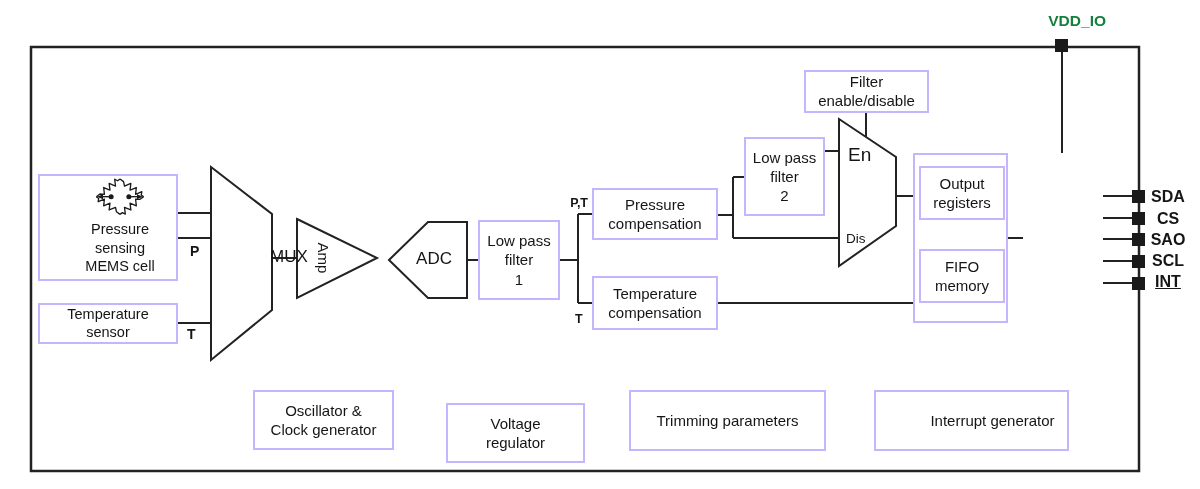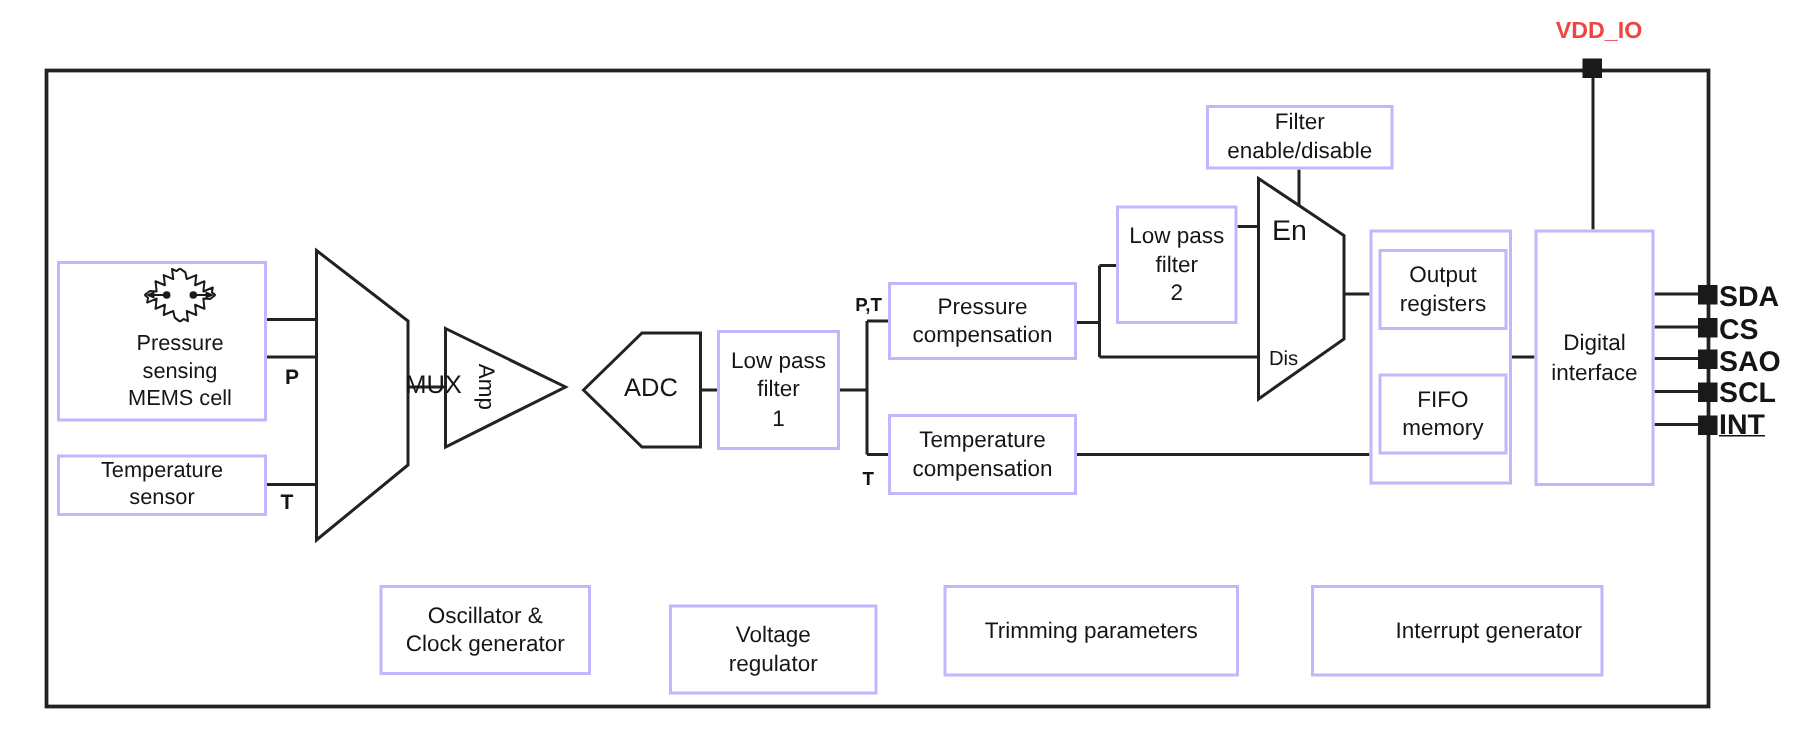--- a/index.html
+++ b/index.html
@@ -35,30 +35,30 @@
     white-space:nowrap;
   }
   .shape-lbl{
     position:absolute;
     display:flex;align-items:center;justify-content:center;
     font-size:17px;color:#151515;white-space:nowrap;
   }
   .pin-lbl{
     position:absolute;
     width:44px;
-    text-align:left;
-    font-size:19px;
+    text-align:center;
+    font-size:16px;
     font-weight:600;
     color:#151515;
   }
   .vdd-lbl{
     position:absolute;
     left:1026px;top:12px;width:80px;
-    text-align:center;
-    font-size:15.5px;font-weight:600;color:#ef4444;
+    text-align:right;
+    font-size:15.5px;font-weight:600;color:#15803d;
   }
   .amp-lbl{
     position:absolute;left:304px;top:244px;width:40px;height:28px;
     display:flex;align-items:center;justify-content:center;
     font-size:15px;color:#151515;
     transform:rotate(90deg);
   }
   .mems-box{flex-direction:column;justify-content:flex-end;padding-bottom:3px;gap:1px;padding-left:24px;}
   .bridge-svg{display:block;margin:0 auto 2px auto;}
 </style>
@@ -161,24 +161,20 @@
   <div class="box" style="left:919px;top:166px;width:86px;height:54px;">
     <span>Output
 registers</span>
   </div>
 
   <div class="box" style="left:919px;top:249px;width:86px;height:54px;">
     <span>FIFO
 memory</span>
   </div>
 
-  <div class="box" style="left:1023px;top:153px;width:80px;height:171px;">
-    <span>Digital
-interface</span>
-  </div>
 
   <div class="box" style="left:253px;top:390px;width:141px;height:60px;">
     <span>Oscillator &amp;
 Clock generator</span>
   </div>
   <div class="box" style="left:446px;top:390px;width:139px;height:60px;margin-top:13px;">
     <span>Voltage
 regulator</span>
   </div>
   <div class="box" style="left:629px;top:390px;width:197px;height:61px;">

